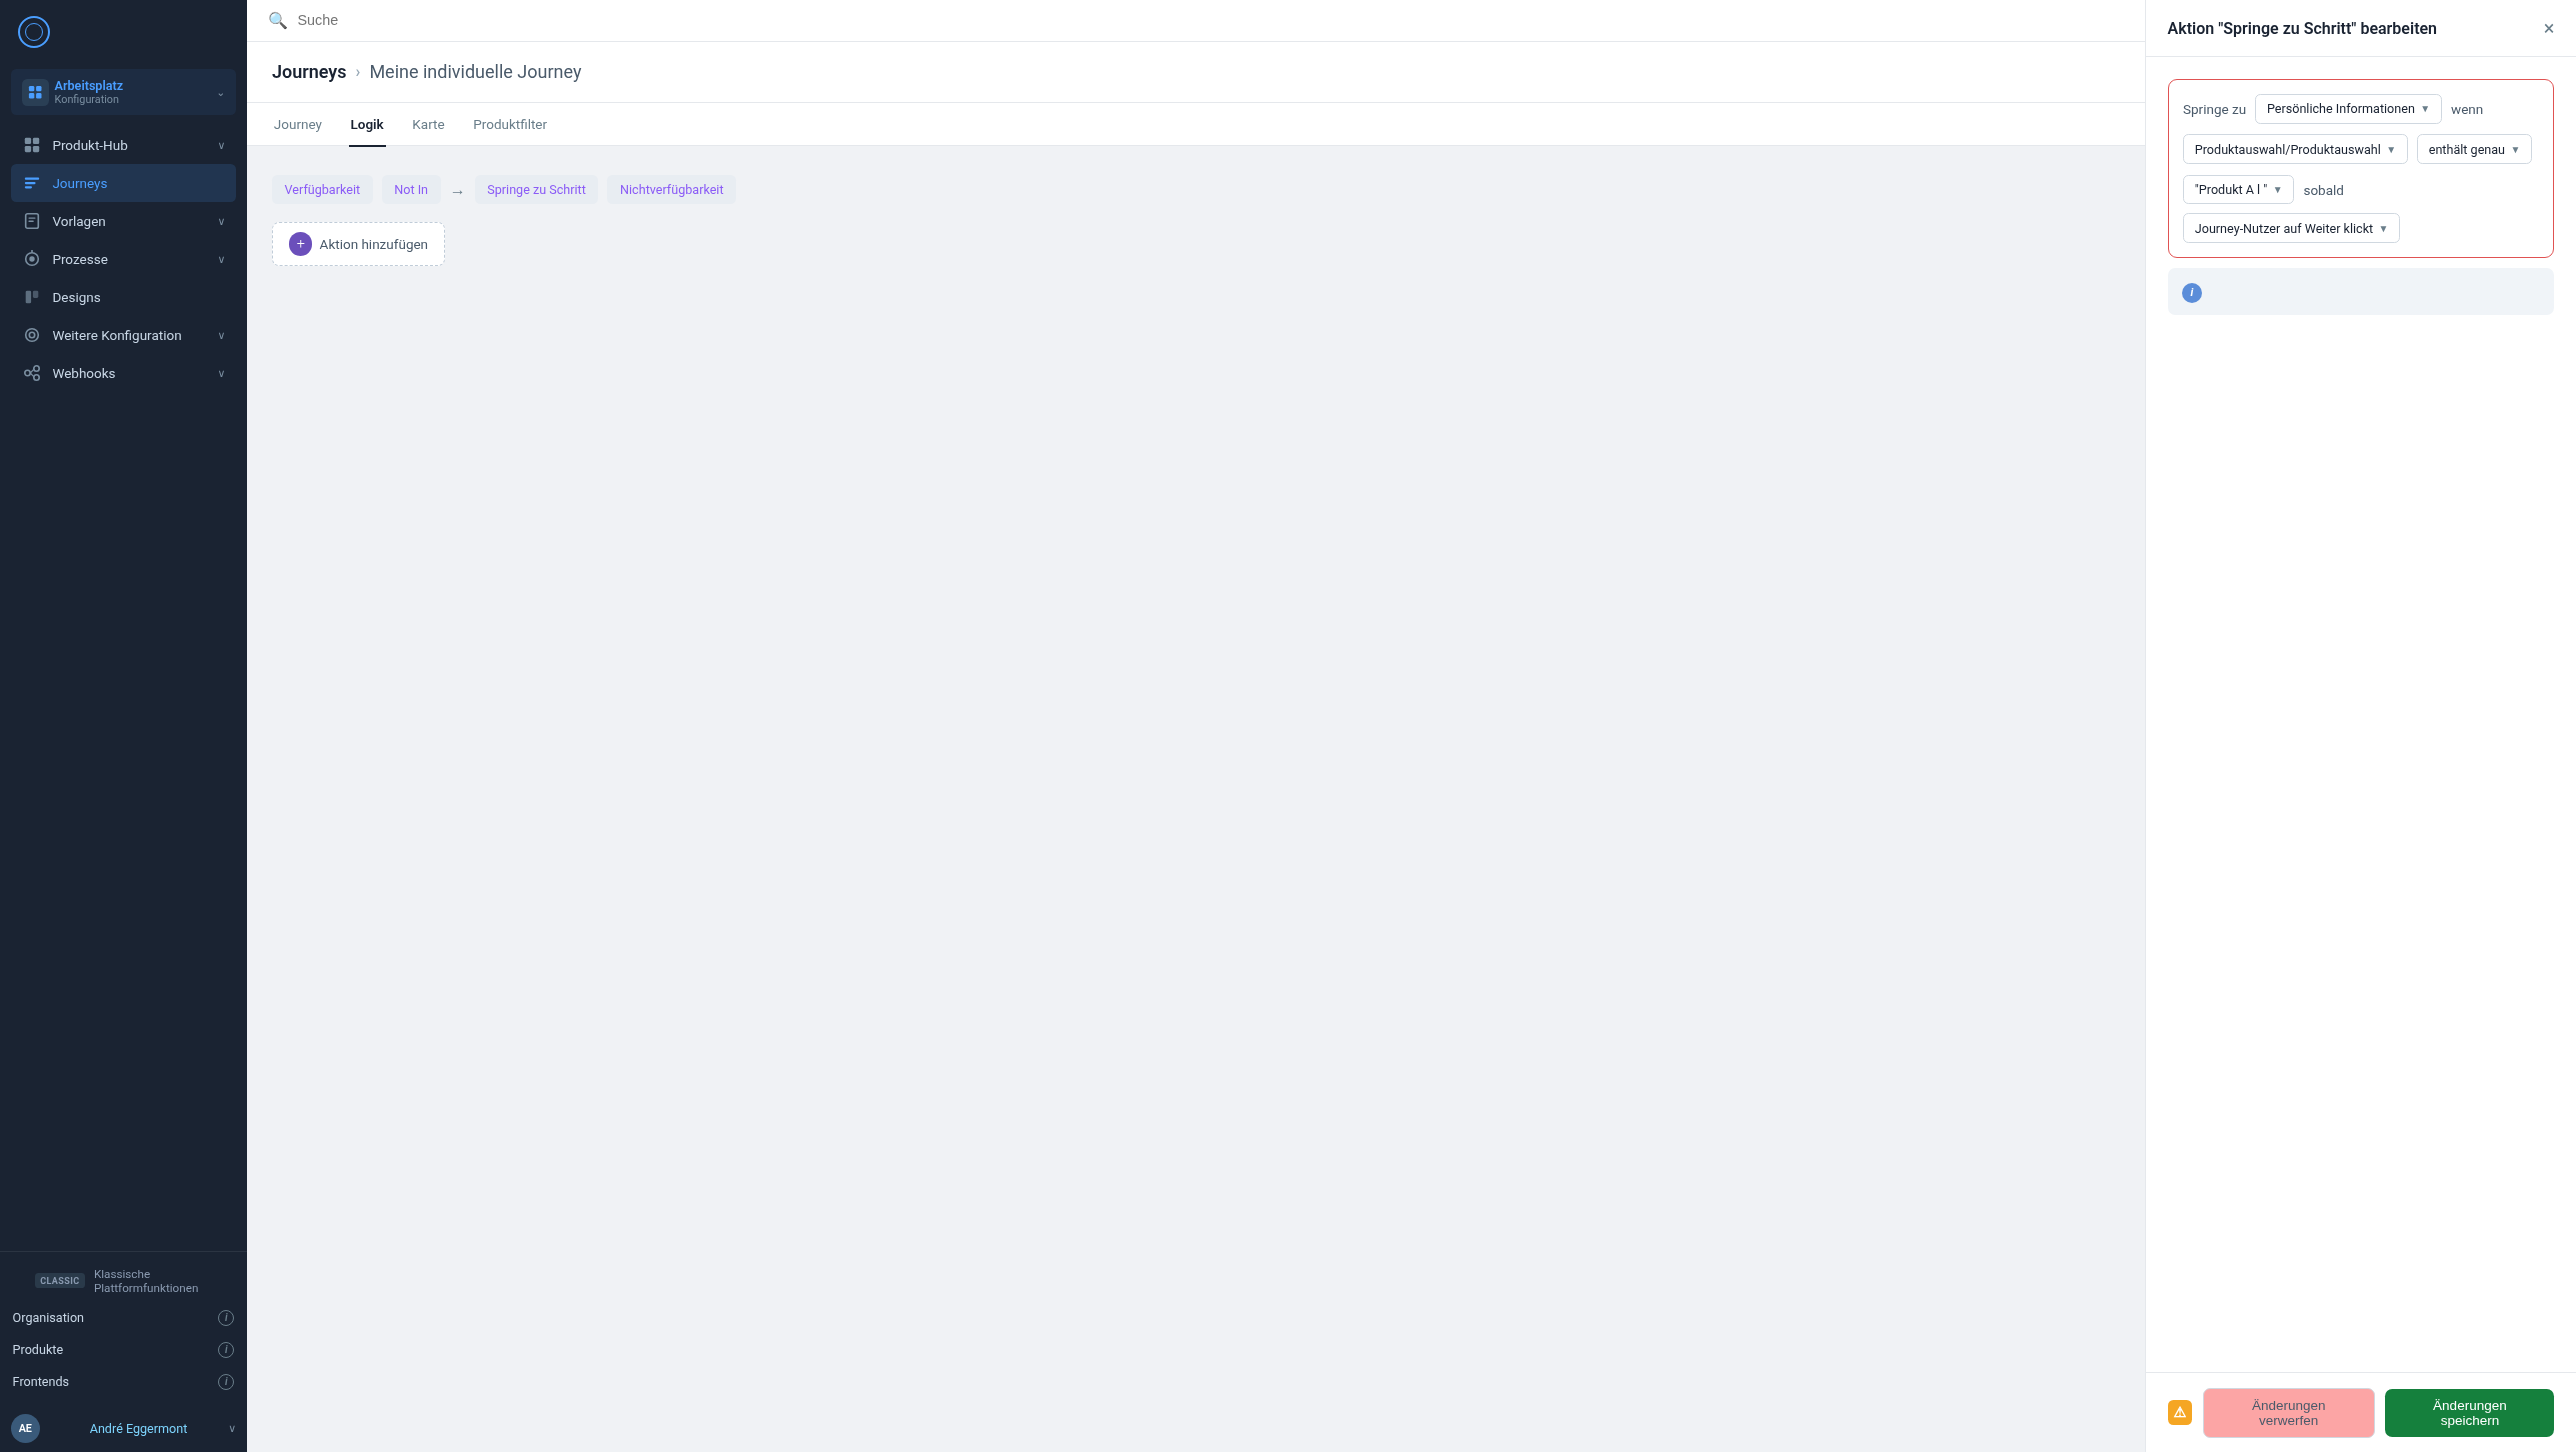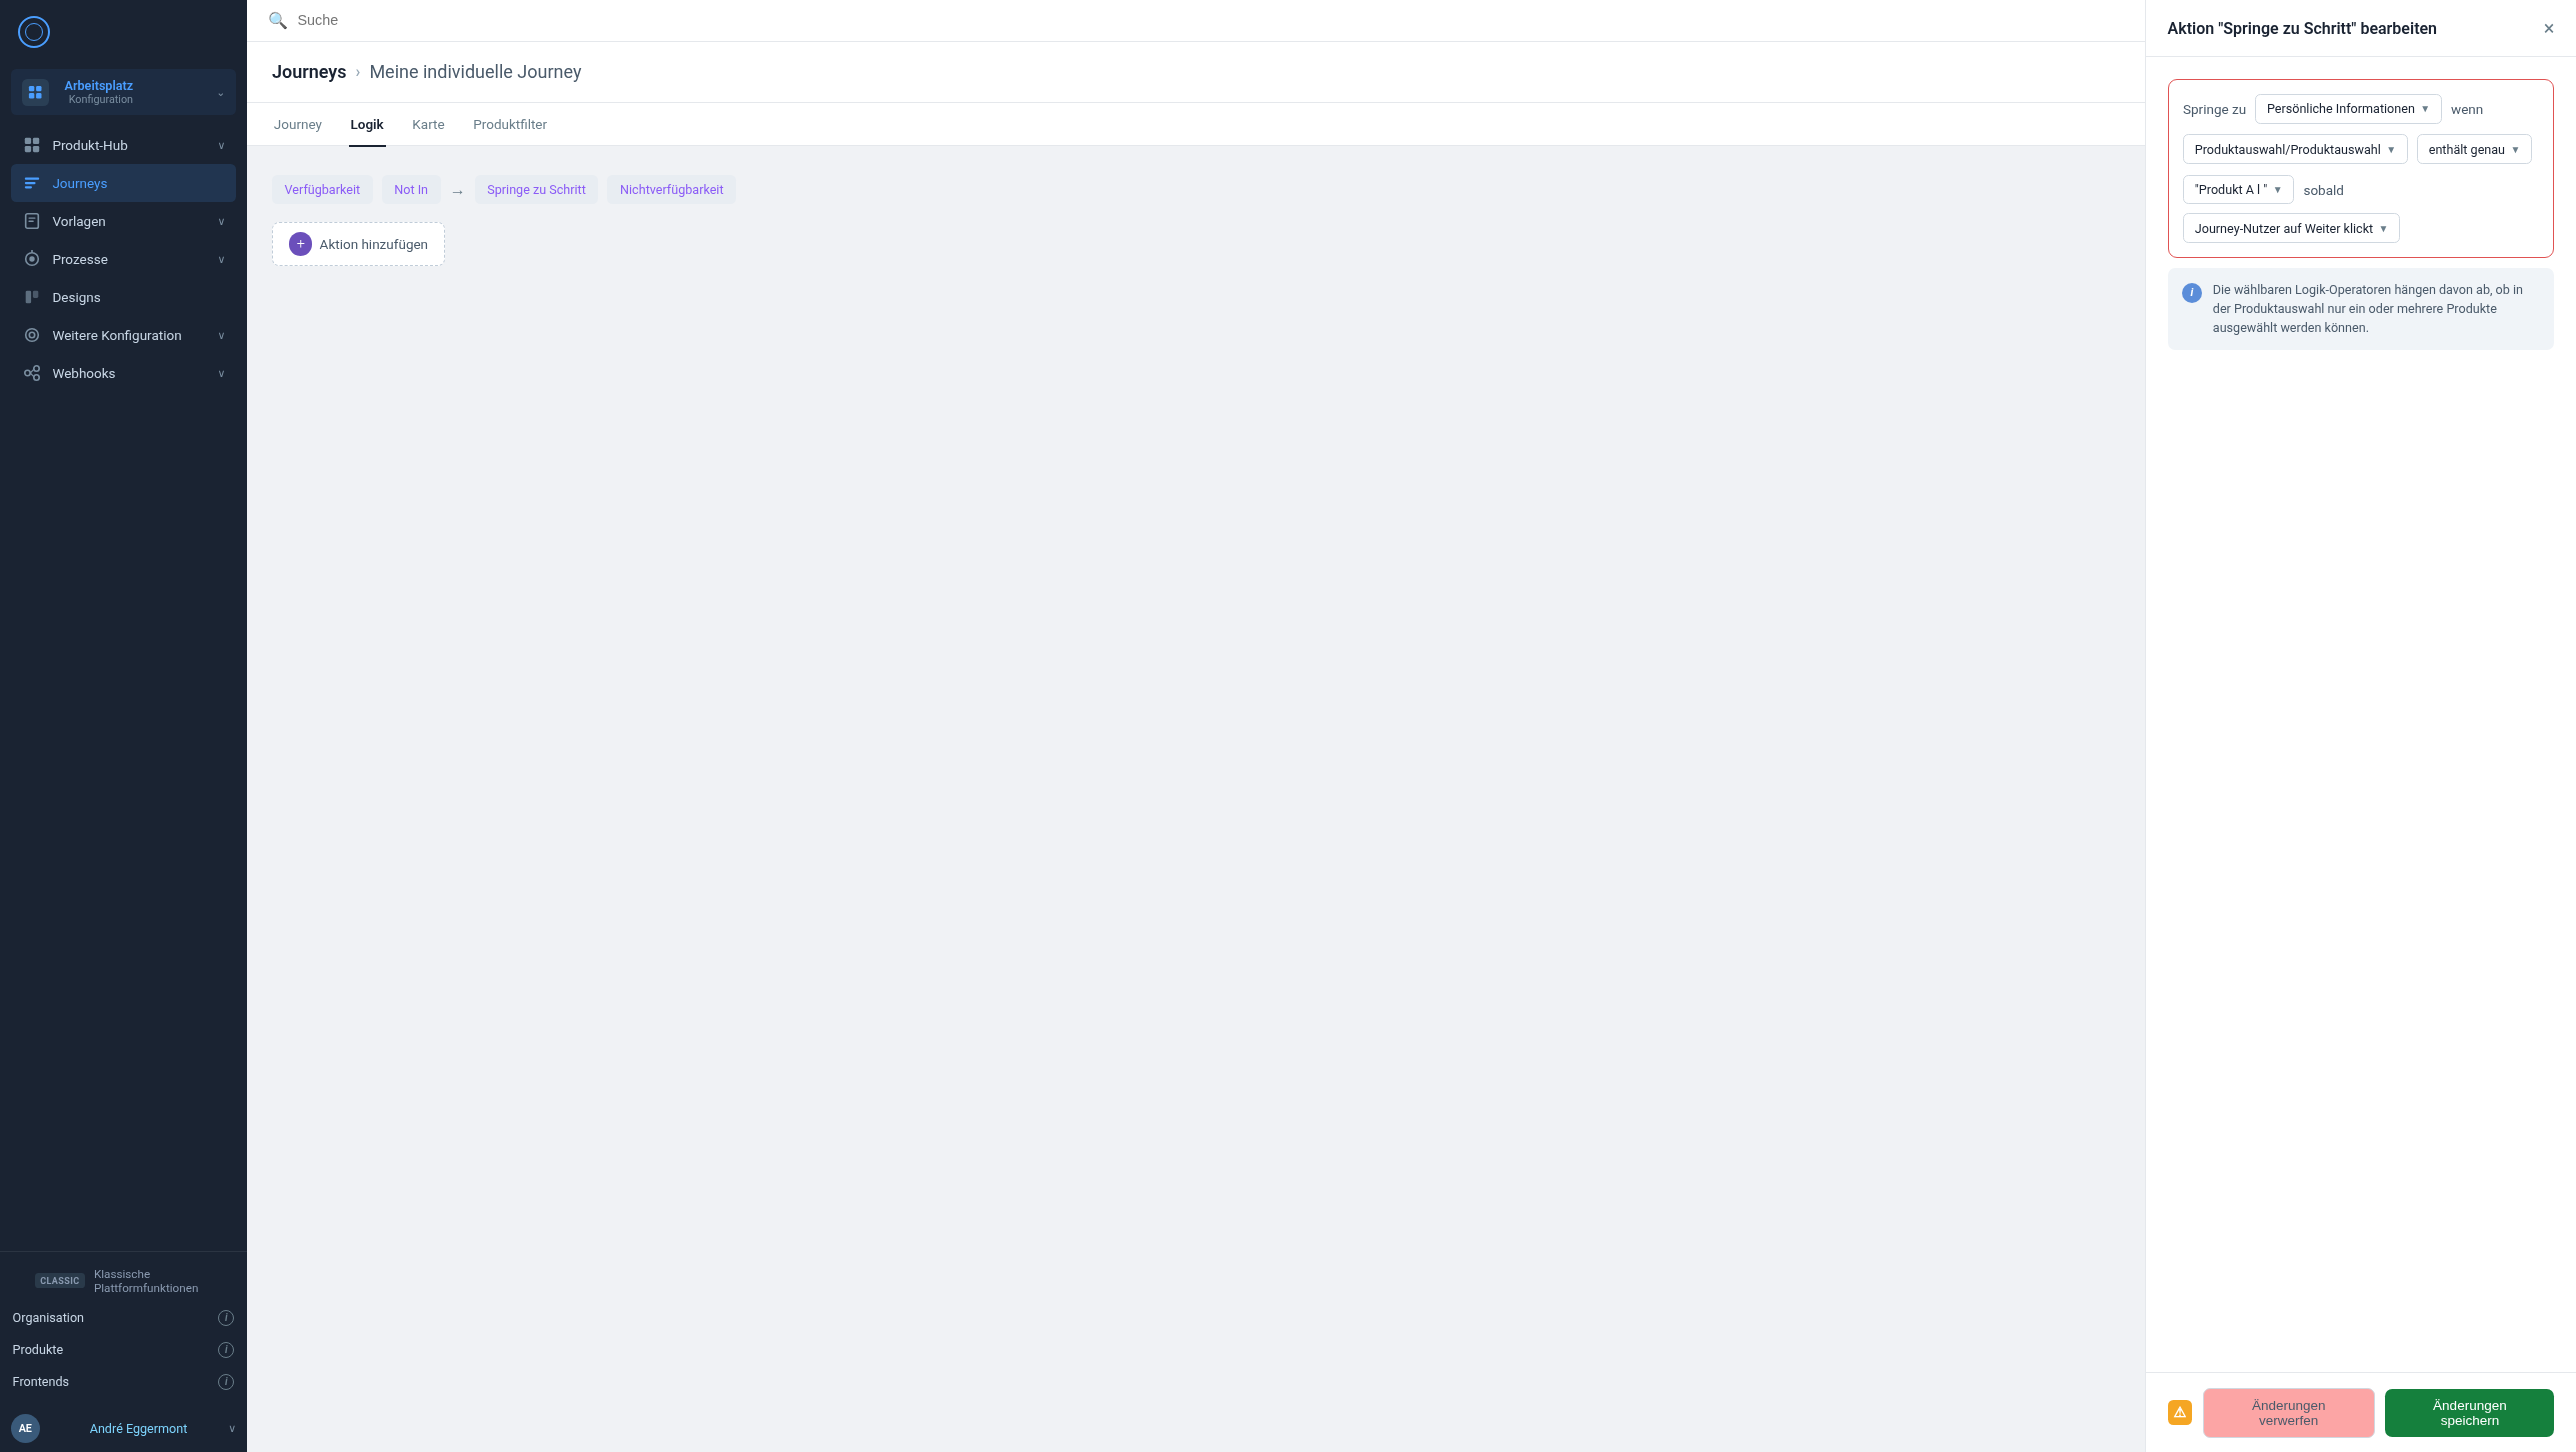--- a/index.html
+++ b/index.html
@@ -56,21 +56,21 @@
     .chevron { font-size: 10.8px; color: #7a8ea0; }
 
     .sidebar-workspace {
       padding: 9px 10.8px;
       display: flex; align-items: center; justify-content: space-between;
       background: rgba(74,158,255,0.08);
       border-radius: 5.4px;
       margin: 5.4px 10.8px;
       cursor: pointer;
     }
-    .sidebar-workspace-left { display: flex; align-items: center; gap: 16px; text-align: right; }
+    .sidebar-workspace-left { display: flex; align-items: center; gap: 6px; }
     .workspace-icon { width: 27px; height: 27px; background: #2a3f55; border-radius: 5.4px; display: flex; align-items: center; justify-content: center; }
     .classic-badge {
       background: #2a3a4a;
       border-radius: 3.6px;
       padding: 2.7px 5.4px;
       font-size: 9px;
       font-weight: 700;
       color: #8a9ab0;
       letter-spacing: 0.4px;
     }
@@ -587,21 +587,20 @@
         <span class="cond-text">sobald</span>
         <div class="cond-dropdown">
           <span>Journey-Nutzer auf Weiter klickt</span>
           <span class="dd-arrow">▼</span>
         </div>
       </div>
     </div>
 
     <div class="info-notice">
       <div class="info-notice-icon">i</div>
-      <span class="info-notice-text">Die wählbaren Logik-Operatoren hängen davon ab, ob in der Produktauswahl nur ein oder mehrere Produkte ausgewählt werden können.</span>
     </div>
   </div>
 
   <div class="panel-footer">
     <div class="warning-icon">⚠</div>
     <button class="btn-secondary">Änderungen verwerfen</button>
     <button class="btn-primary">Änderungen speichern</button>
   </div>
 </div>
 

